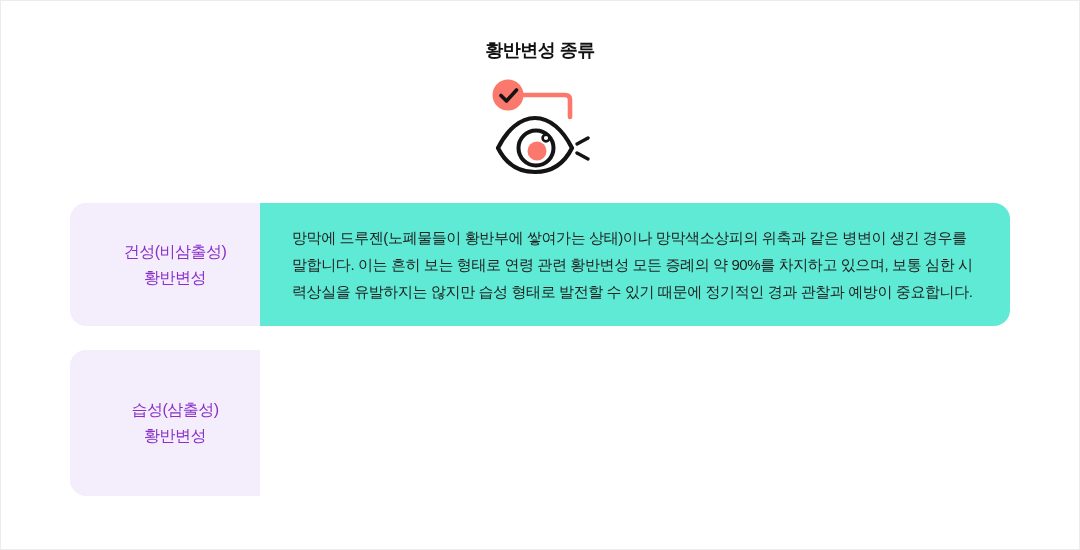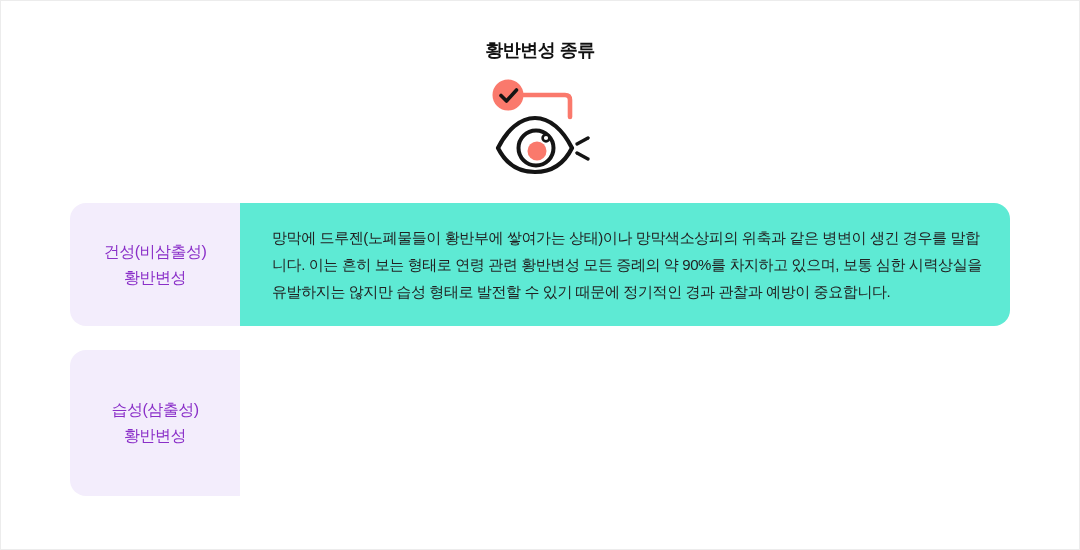--- a/index.html
+++ b/index.html
@@ -38,20 +38,21 @@
   .info-row.row2{height:146px;}
   .row-label{
     flex:0 0 170px;
     background:#f3edfc;
     border-radius:16px 0 0 16px;
     display:flex;
     flex-direction:column;
     align-items:center;
     justify-content:center;
     text-align:center;
+    padding-left:20px;
   }
   .row-label span{
     display:block;
     color:#8a2fc8;
     font-size:16px;
     font-weight:500;
     line-height:26px;
     letter-spacing:-0.5px;
   }
   .row-content{

